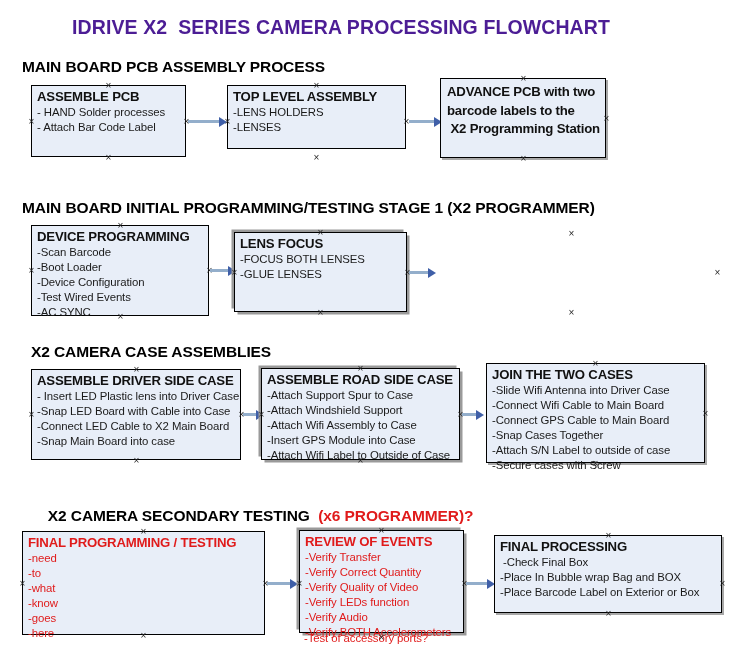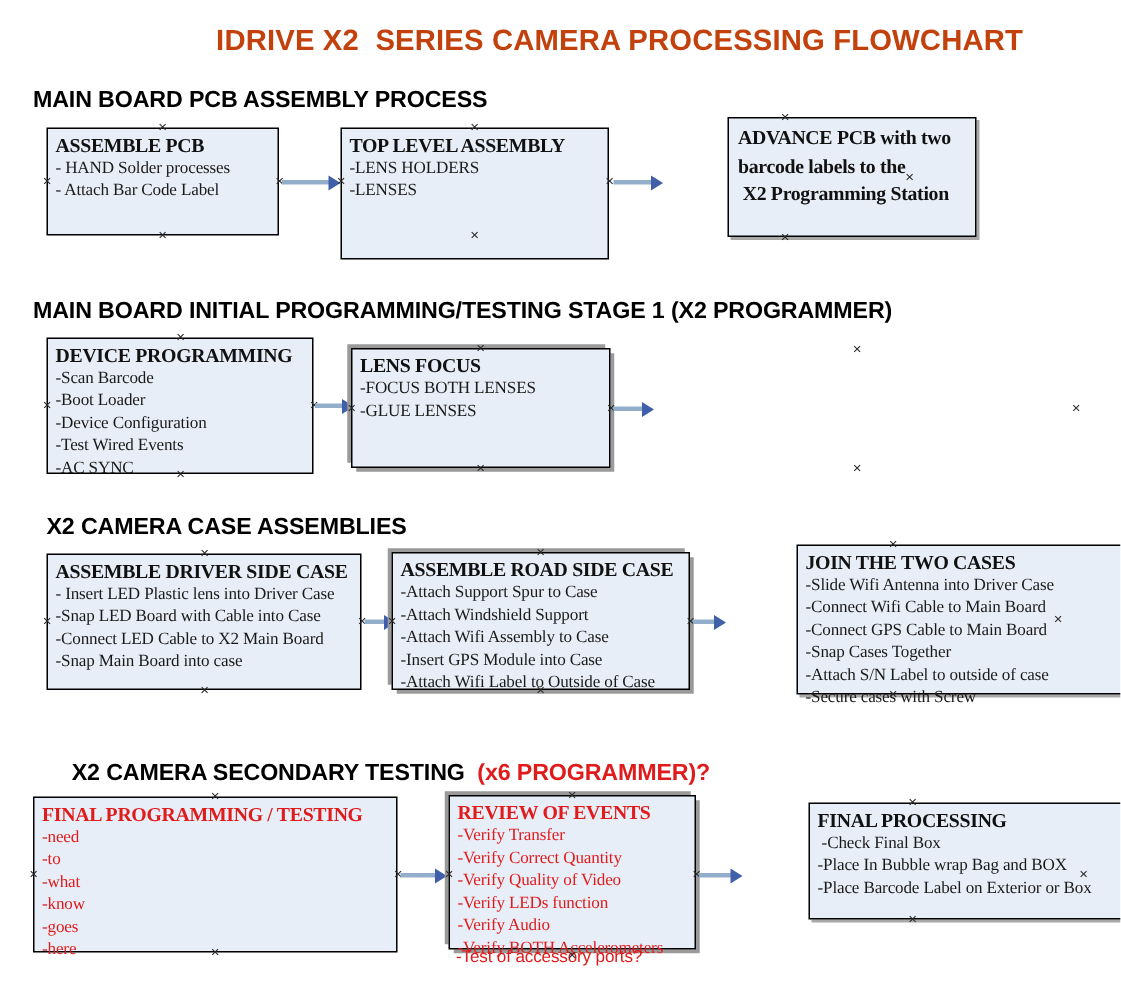--- a/index.html
+++ b/index.html
@@ -18,25 +18,25 @@
     background: #ffffff;
     overflow: hidden;
   }
 
   
   .chart-title {
     position: absolute;
     left: 0;
     top: 16px;
     width: 682px;
-    text-align: right;
+    text-align: center;
     font-size: 19.5px;
     font-weight: bold;
     letter-spacing: 0.1px;
-    color: #c2410c;
+    color: #4c1d95;
     white-space: pre;
   }
 
   
   .section-heading {
     position: absolute;
     font-size: 15.5px;
     font-weight: bold;
     color: #000000;
     white-space: pre;
@@ -45,28 +45,26 @@
   .section-heading .red-suffix {
     color: #e01b1b;
   }
 
   
   .pbox {
     position: absolute;
     background: #e8eef8;
     border: 1.4px solid #000000;
     box-sizing: border-box;
-    font-family: Liberation Serif, serif;
   }
   .pbox.shadowed {
     box-shadow: -3px -3px 0 -0.5px #9a9a9a, 3px 3px 0 -0.5px #9a9a9a;
   }
   .pbox.shadow-soft {
     box-shadow: 2px 2px 0 0 #a8a8a8;
-    margin-left: 45px;
   }
   .pbox .ptitle {
     font-size: 13.2px;
     font-weight: bold;
     color: #111111;
     line-height: 1.18;
     white-space: pre;
     padding: 3px 0 0 5px;
     letter-spacing: -0.2px;
   }
@@ -146,21 +144,21 @@
     <div class="pline">- Attach Bar Code Label</div>
   </div>
   <div class="xhandle" style="left:104px; top:81px;"></div>
   <div class="xhandle" style="left:104px; top:153px;"></div>
   <div class="xhandle" style="left:27px; top:117px;"></div>
   <div class="xhandle" style="left:182px; top:117px;"></div>
 
   <div class="connector" style="left:188px; top:120px; width:34px;"></div>
   <div class="arrowhead" style="left:219px; top:116.5px;"></div>
 
-  <div class="pbox" style="left:227px; top:85px; width:179px; height:88px;">
+  <div class="pbox" style="left:227px; top:85px; width:179px; height:64px;">
     <div class="ptitle">TOP LEVEL ASSEMBLY</div>
     <div class="pline">-LENS HOLDERS</div>
     <div class="pline">-LENSES</div>
   </div>
   <div class="xhandle" style="left:312px; top:81px;"></div>
   <div class="xhandle" style="left:312px; top:153px;"></div>
   <div class="xhandle" style="left:223px; top:117px;"></div>
   <div class="xhandle" style="left:402px; top:117px;"></div>
 
   <div class="connector" style="left:409px; top:120px; width:28px;"></div>

